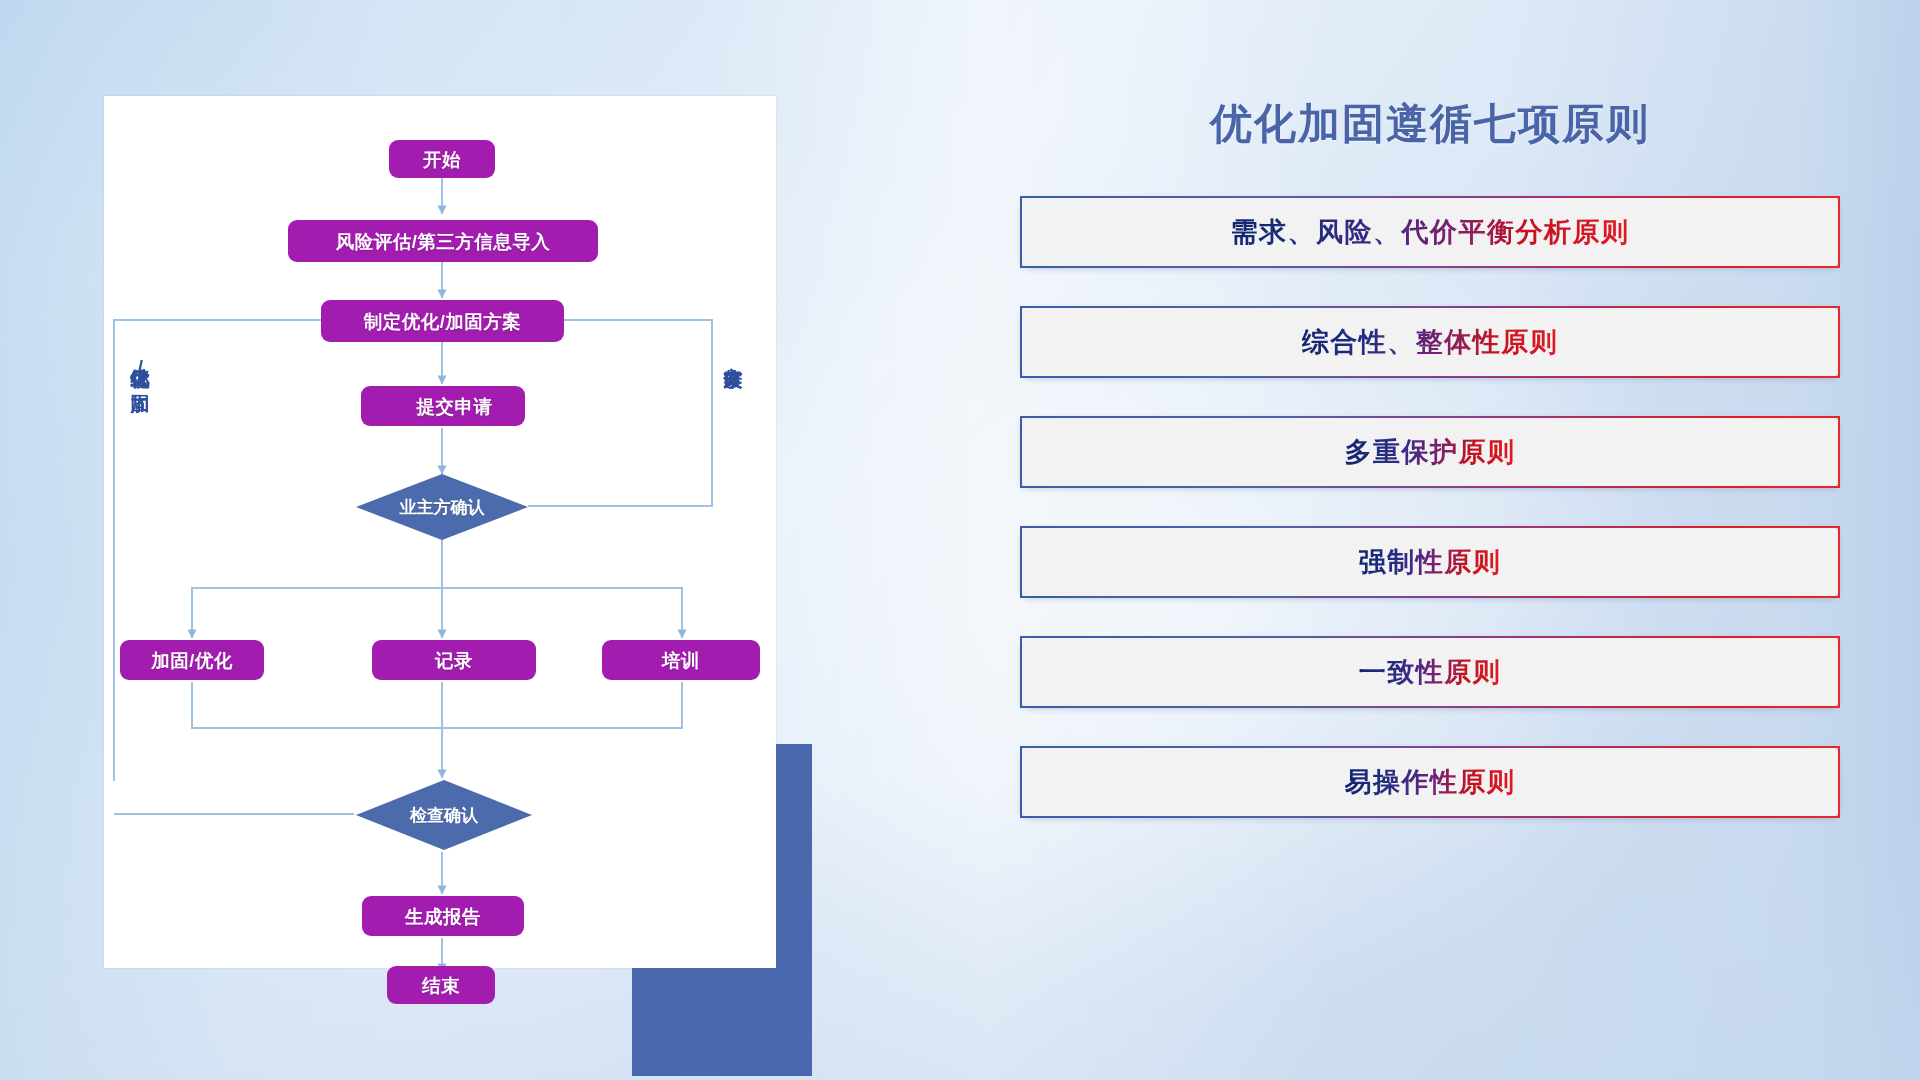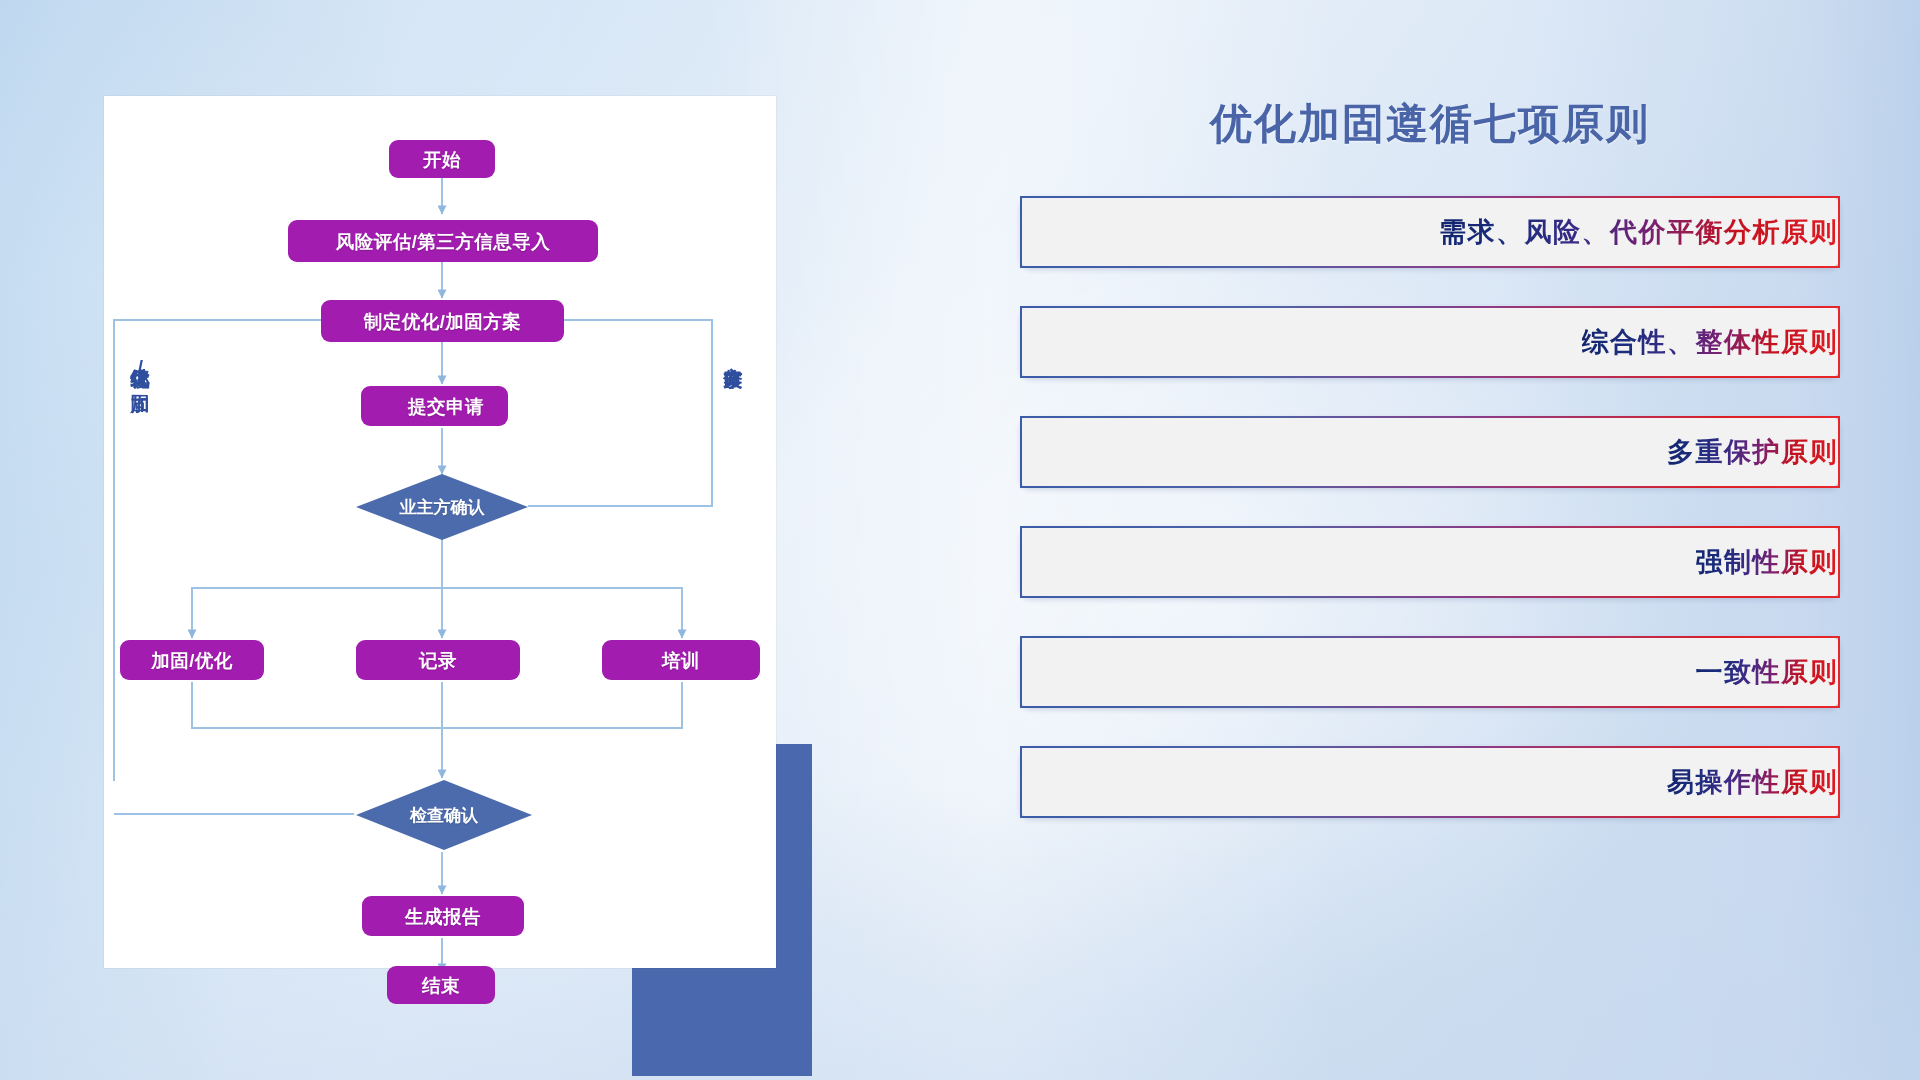--- a/index.html
+++ b/index.html
@@ -133,21 +133,21 @@
     text-shadow: 0 1px 2px rgba(255,255,255,0.6);
   }
   .card {
     position: relative;
     height: 72px;
     margin-bottom: 38px;
     border-radius: 11px;
     background: #f2f2f2;
     display: flex;
     align-items: center;
-    justify-content: flex-end;
+    justify-content: center;
     border: 2px solid transparent;
     border-image: linear-gradient(100deg, #3b5ca8 0%, #4f62a6 32%, #a8427a 60%, #e01b24 88%, #e8262c 100%) 1;
     box-shadow: 0 2px 5px rgba(90,110,150,0.22);
   }
   .card::after {
     content: "";
     position: absolute;
     inset: -2px;
     border-radius: 11px;
     border: 2px solid;
@@ -221,34 +221,34 @@
     </div>
 
     <div class="node" style="left:184px; top:124px; width:310px; height:42px;">
       <span>风险评估/第三方信息导入</span>
     </div>
 
     <div class="node" style="left:217px; top:204px; width:243px; height:42px;">
       <span>制定优化/加固方案</span>
     </div>
 
-    <div class="node" style="left:257px; top:290px; width:147px; height:40px;padding-left:23px;">
+    <div class="node" style="left:257px; top:290px; width:164px; height:40px;padding-left:23px;">
       <span>提交申请</span>
     </div>
 
     <div class="diamond-wrap" style="left:252px; top:378px; width:172px; height:66px;">
       <div class="dia-shape"></div>
       <span class="dia-label">业主方确认</span>
     </div>
 
     <div class="node" style="left:16px; top:544px; width:144px; height:40px;">
       <span>加固/优化</span>
     </div>
 
-    <div class="node" style="left:252px; top:544px; width:164px; height:40px;">
+    <div class="node" style="left:268px; top:544px; width:164px; height:40px;">
       <span>记录</span>
     </div>
 
     <div class="node" style="left:498px; top:544px; width:158px; height:40px;">
       <span>培训</span>
     </div>
 
     <div class="diamond-wrap" style="left:252px; top:684px; width:176px; height:70px;">
       <div class="dia-shape"></div>
       <span class="dia-label">检查确认</span>

